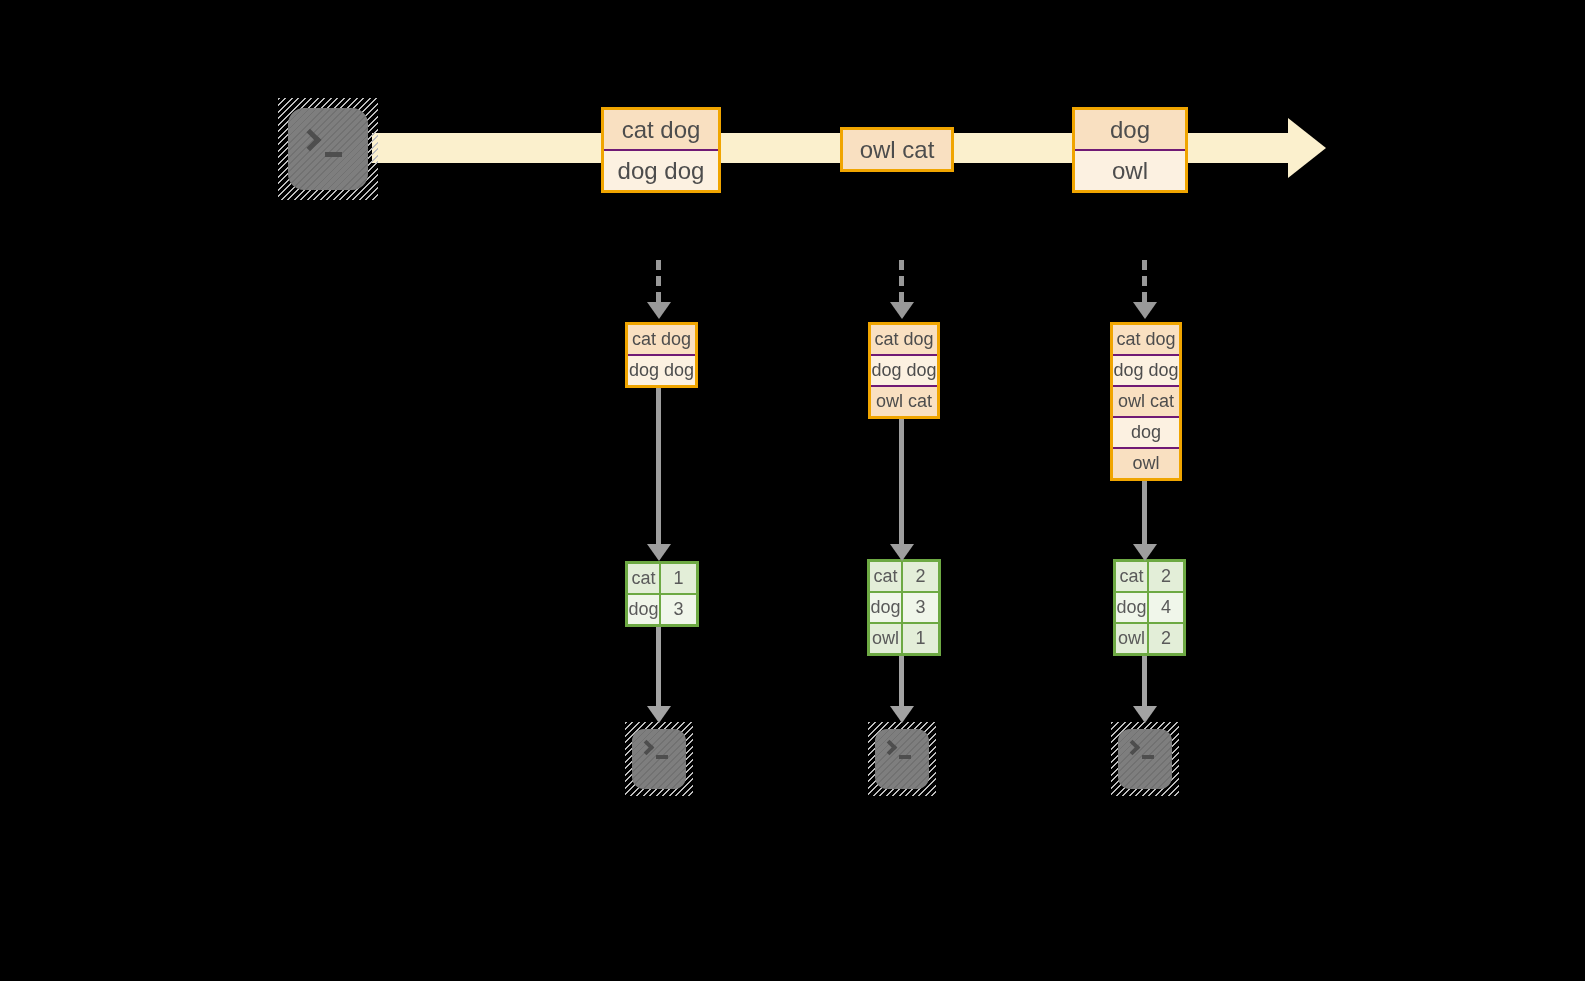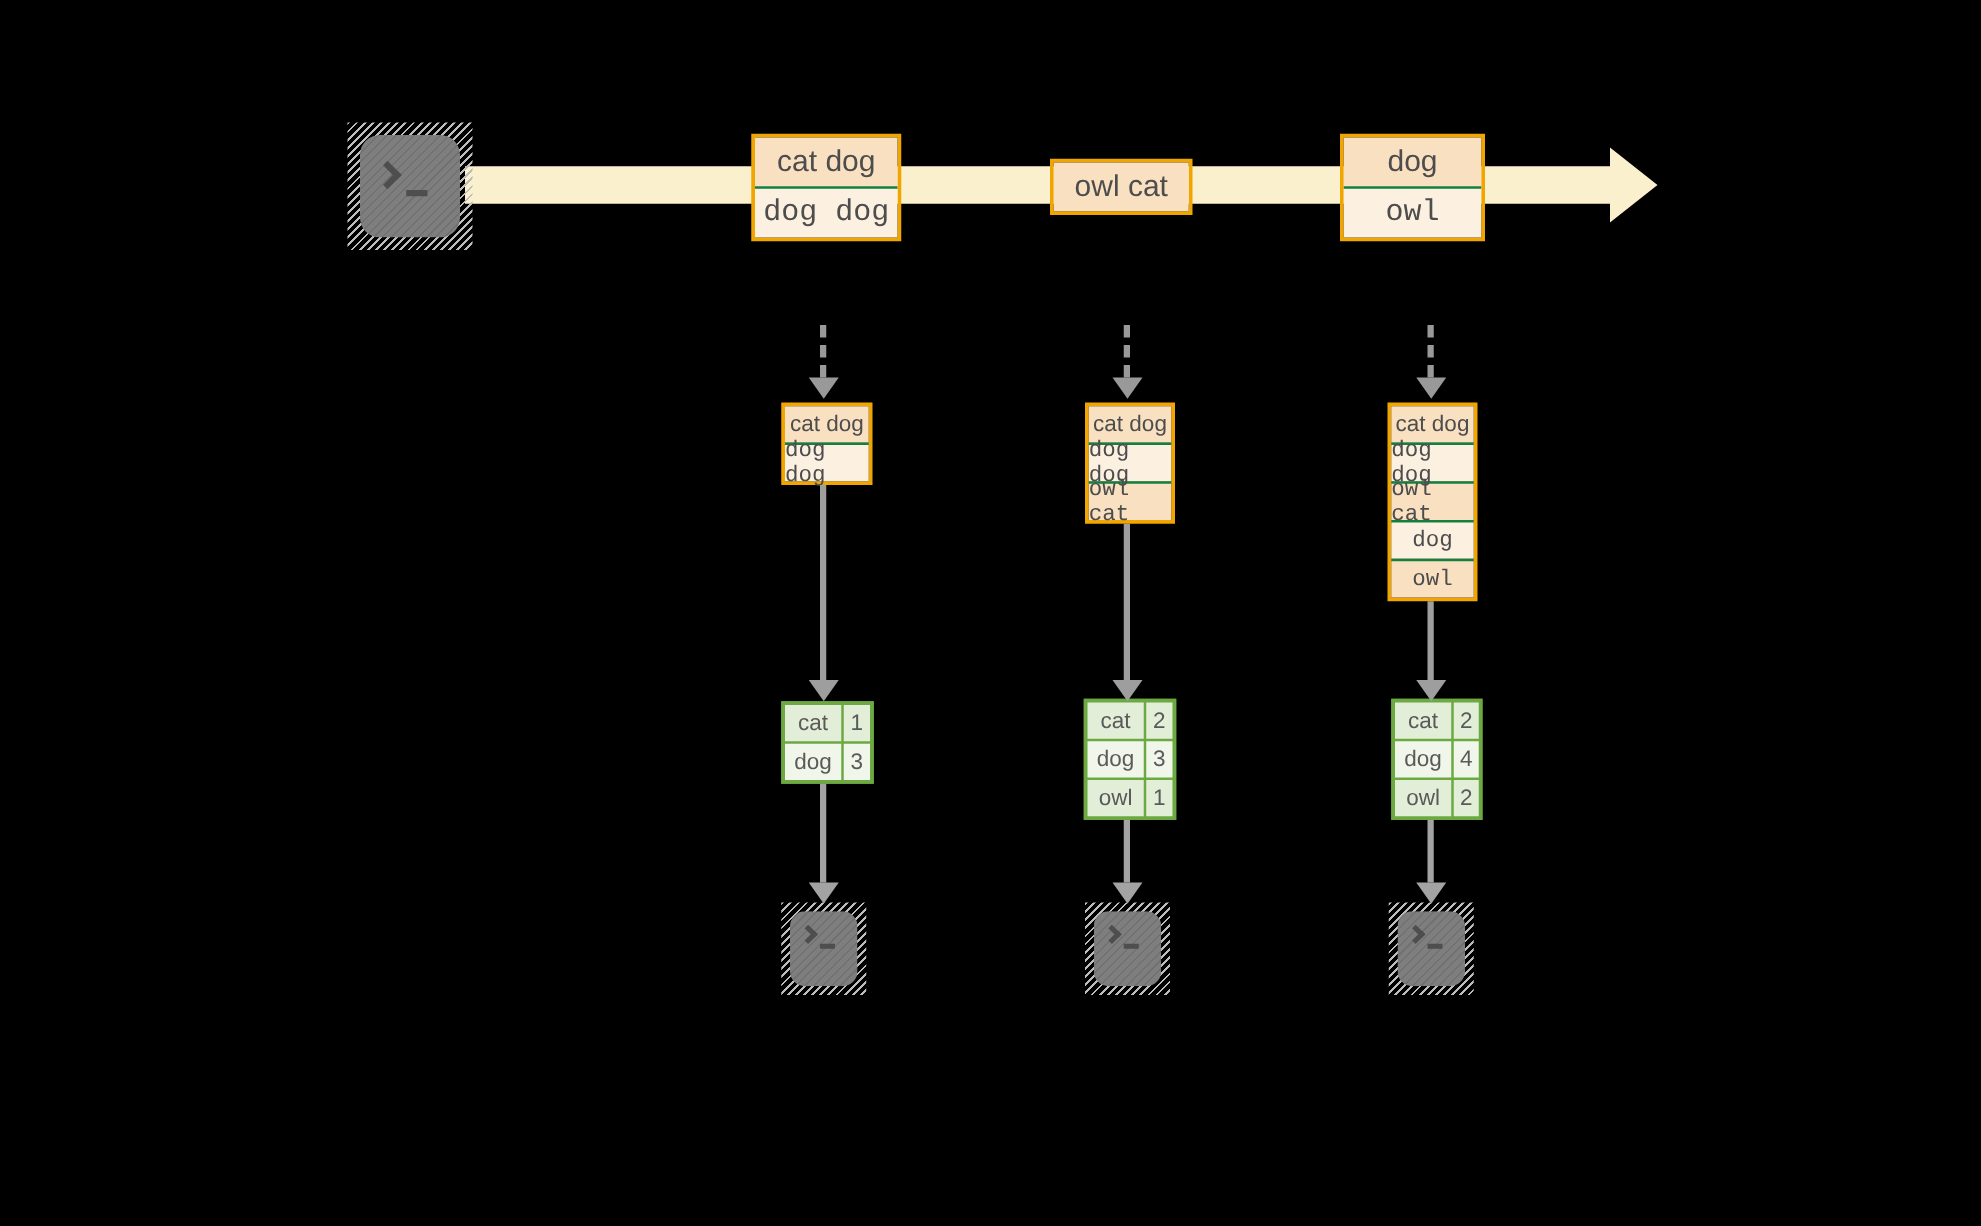--- a/index.html
+++ b/index.html
@@ -9,21 +9,21 @@
   }
   
   .band{position:absolute;left:372px;top:133px;width:916px;height:30px;background:#FBF0CD;z-index:1;}
   .band-head{position:absolute;left:1288px;top:118px;width:0;height:0;z-index:1;
     border-top:30px solid transparent;border-bottom:30px solid transparent;border-left:38px solid #FBF0CD;}
   
   .obox{position:absolute;border:3px solid #F0A500;z-index:3;box-sizing:border-box;}
   .ocell{display:flex;align-items:center;justify-content:center;color:#4D4D4D;}
   .ocell.big{height:39px;font-size:24px;}
   .ocell.small{height:29px;font-size:18px;}
-  .ocell + .ocell{border-top:2px solid #15803d;font-family:Liberation Mono, monospace;}
+  .ocell + .ocell{border-top:2px solid #701a75;}
   .fa{background:#F9E0C1;}
   .fb{background:#FCF1E1;}
   
   .term{position:absolute;z-index:3;
     background-image:repeating-linear-gradient(135deg,#BDBDBD 0 1.6px,transparent 1.6px 4.6px);}
   .term-inner{position:absolute;background:#7E7E7E;
     background-image:repeating-linear-gradient(135deg,rgba(90,90,90,.35) 0 1.2px,transparent 1.2px 5px);}
   .chev{position:absolute;width:11px;height:11px;border-top:5px solid #4E4E4E;border-right:5px solid #4E4E4E;transform:rotate(45deg);}
   .uscr{position:absolute;height:5px;background:#4E4E4E;}
   .chev.sm{width:7px;height:7px;border-top-width:4px;border-right-width:4px;}
@@ -33,21 +33,21 @@
   .vline{position:absolute;width:5px;background:#9E9E9E;z-index:4;}
   .ahead{position:absolute;width:0;height:0;border-left:12px solid transparent;border-right:12px solid transparent;border-top:17px solid #9E9E9E;z-index:4;}
   
   .strip{position:absolute;left:695px;top:459px;width:428px;height:45px;background:#FFF;z-index:2;
     display:flex;align-items:center;justify-content:center;}
   .strip span{font-size:34px;font-weight:300;color:#1F1F1F;letter-spacing:.5px;}
   
   .gtable{position:absolute;border:3px solid #6DA943;z-index:3;box-sizing:border-box;background:#6DA943;}
   .grow{display:flex;height:29px;}
   .grow + .grow{margin-top:2px;}
-  .gword{width:45px;display:flex;align-items:center;justify-content:center;font-size:18px;color:#5A5A5A;}
+  .gword{width:31px;display:flex;align-items:center;justify-content:center;font-size:18px;color:#5A5A5A;}
   .gcount{flex:1;margin-left:2px;display:flex;align-items:center;justify-content:center;font-size:18px;color:#5A5A5A;}
   .ga{background:#E3EED8;}
   .gb{background:#F0F6EA;}
 </style>
 </head>
 <body>
 
 <div id="canvas">
 
   <div class="band"></div>

